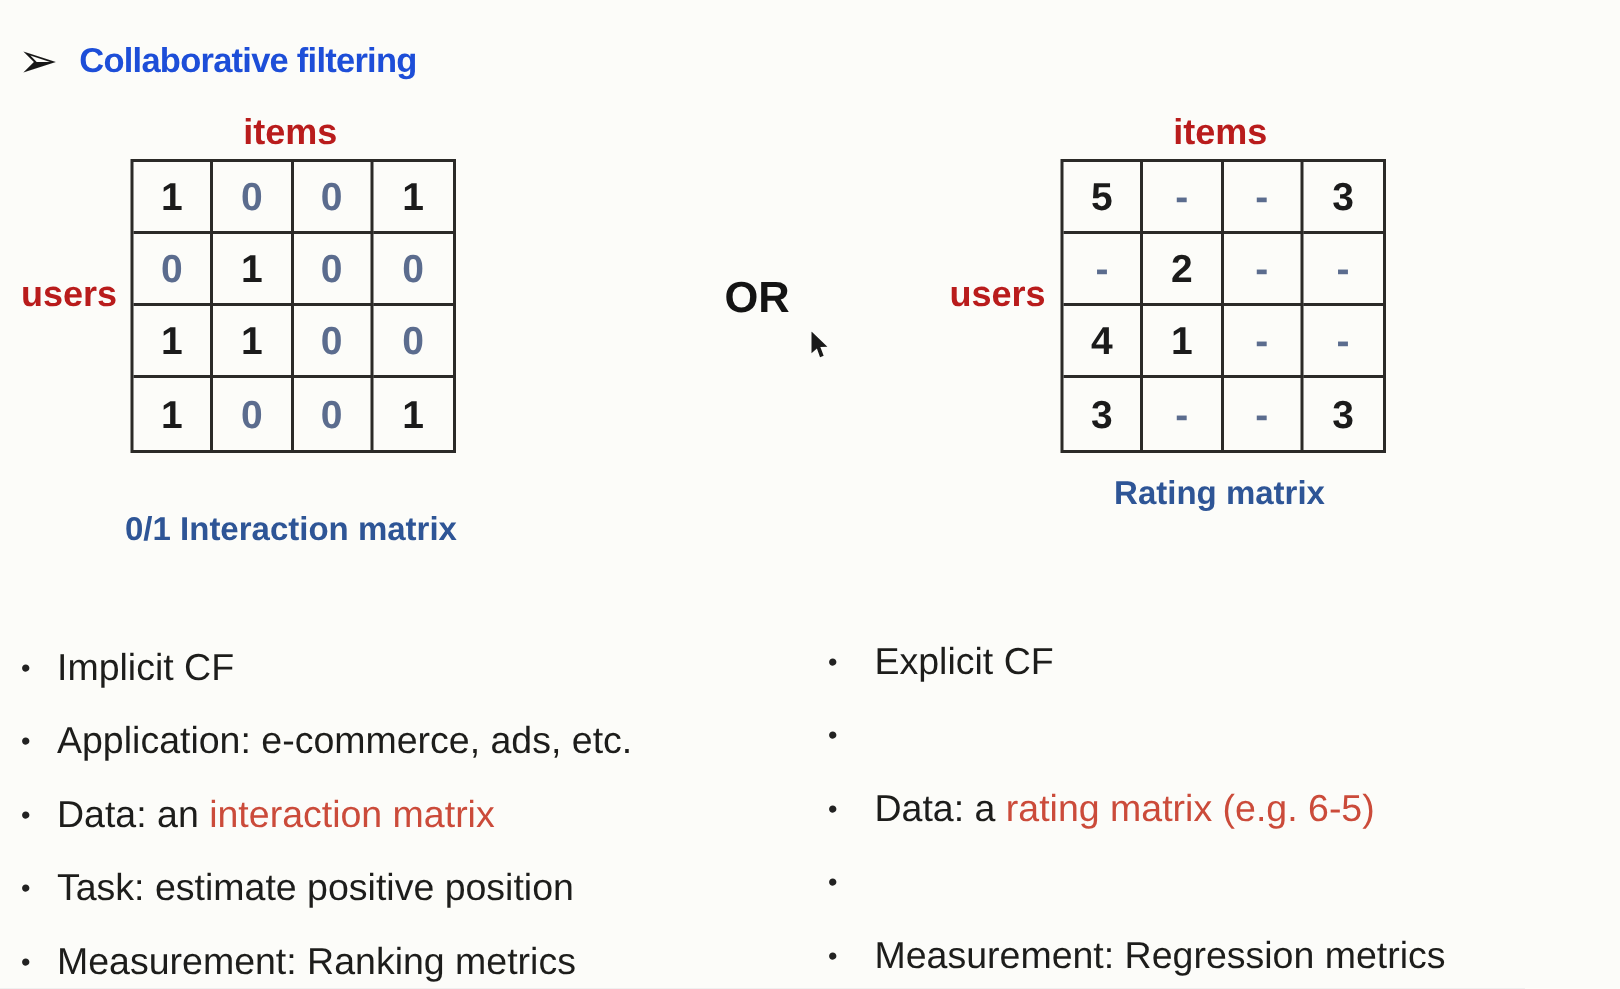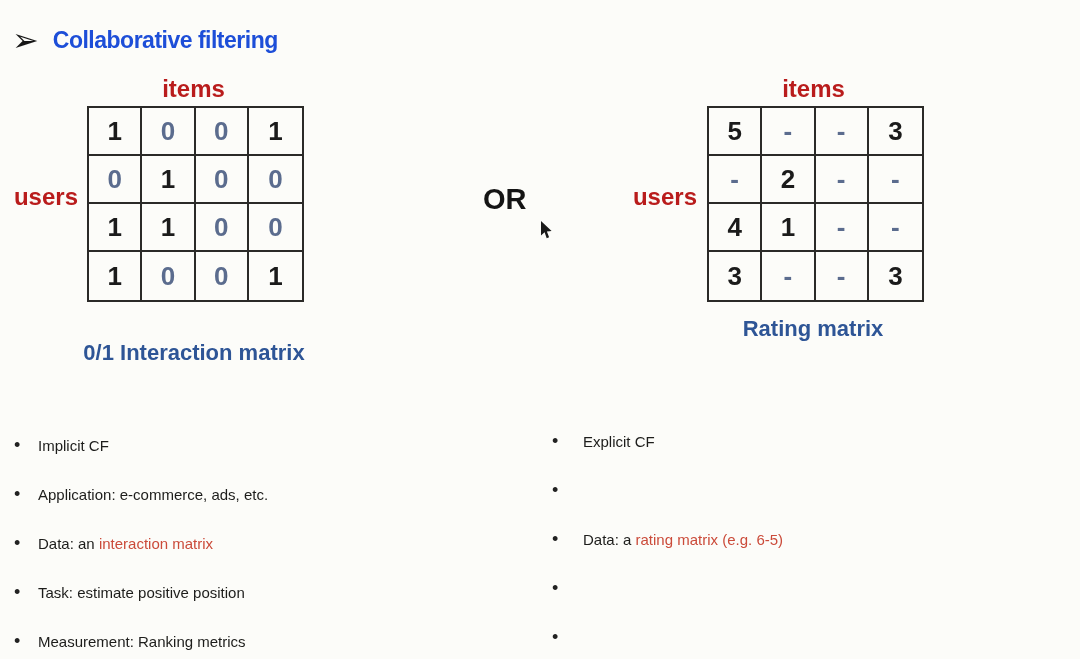--- a/index.html
+++ b/index.html
@@ -58,21 +58,21 @@
   
   .or-label{position:absolute;left:483px;top:183px;font-size:29px;font-weight:bold;color:#141414;}
 
   
   .cursor{position:absolute;left:540px;top:221px;}
 
   
   .bullet-list{position:absolute;list-style:none;margin:0;padding:0;}
   .bullet-row{display:flex;align-items:flex-start;height:27px;margin-bottom:22px;white-space:nowrap;}
   .bullet-dot{width:24px;flex:0 0 24px;font-size:18px;line-height:27px;color:#222;}
-  .bullet-text{font-size:15px;line-height:27px;color:var(--ink);}
+  .bullet-text{font-size:25px;line-height:27px;color:var(--ink);}
   .bullet-text .red{color:var(--highlight-red);}
   #left-list{left:14px;top:432px;width:500px;}
   #right-list{left:552px;top:428px;width:528px;}
   #right-list .bullet-dot{flex-basis:31px;width:31px;}
 </style>
 </head>
 <body>
 
 <div class="slide">
 
@@ -166,16 +166,17 @@
     </li>
     <li class="bullet-row">
       <span class="bullet-dot">•</span>
       <span class="bullet-text"><span>Data: a </span><span class="red">rating matrix (e.g. 6-5)</span></span>
     </li>
     <li class="bullet-row">
       <span class="bullet-dot">•</span>
     </li>
     <li class="bullet-row">
       <span class="bullet-dot">•</span>
+      <span class="bullet-text"><span>Measurement: Regression metrics</span><span class="red"></span></span>
     </li>
   </ul>
 
 </div>
 
 </body></html>

